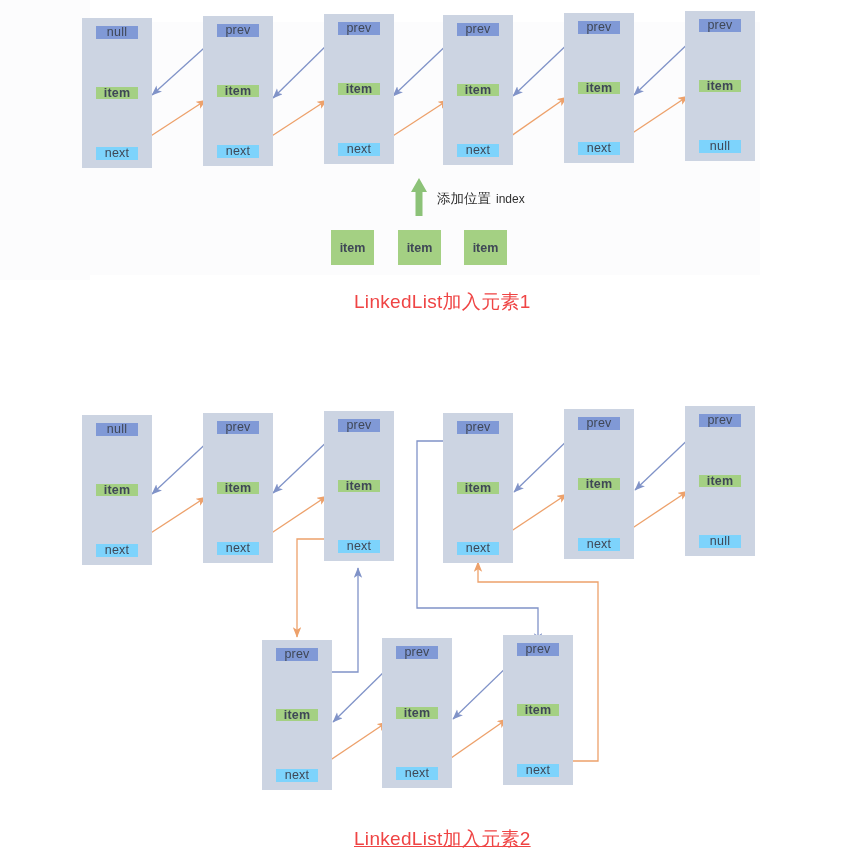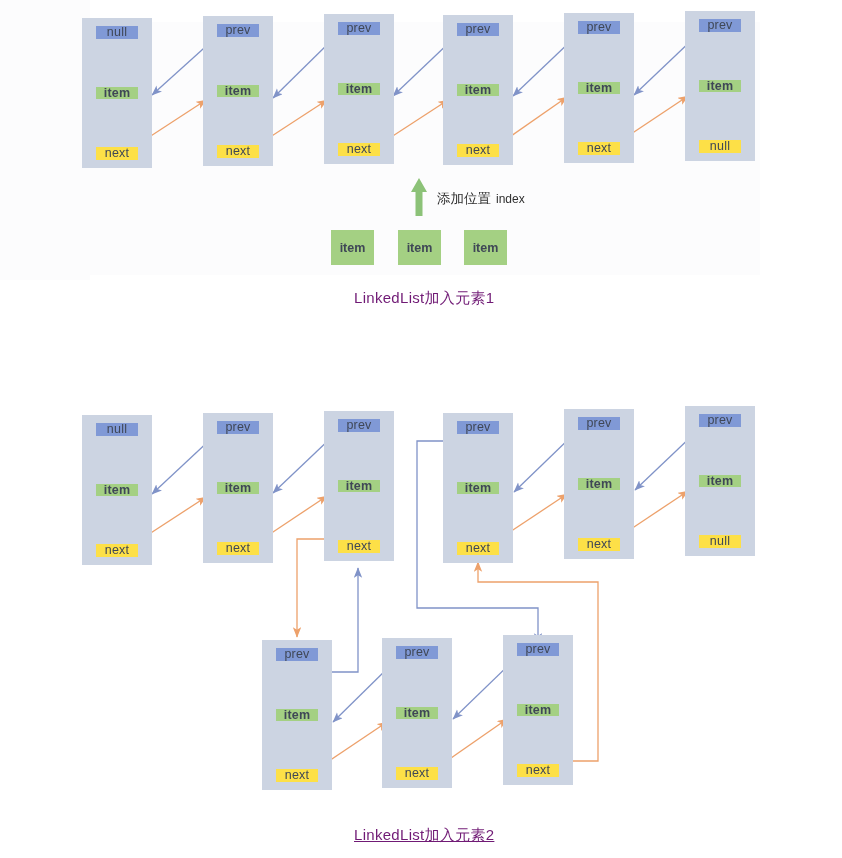--- a/index.html
+++ b/index.html
@@ -27,34 +27,34 @@
   .cell{
     box-sizing:border-box;
     display:flex;align-items:center;justify-content:center;
     font-size:12.5px;
     color:#3f4756;
     letter-spacing:.2px;
     line-height:1;
   }
   .cell.prev{background:#8099d6;}
   .cell.item{background:#a4d083;font-weight:bold;}
-  .cell.next{background:#fde047;}
+  .cell.next{background:#7dd3fc;}
 
   
   .loose-item{
     position:absolute;
     background:#a4d083;
     display:flex;align-items:center;justify-content:center;
     font-size:12.5px;font-weight:bold;color:#3f4756;
   }
 
   .caption{
     position:absolute;
-    font-size:15px;
-    color:#701a75;
+    font-size:19px;
+    color:#ef4444;
     white-space:nowrap;
     letter-spacing:.3px;
   }
   .anno{
     position:absolute;
     font-size:13.5px;
     color:#2f2f2f;
     white-space:nowrap;
   }
   .anno .en{font-size:12px;}

